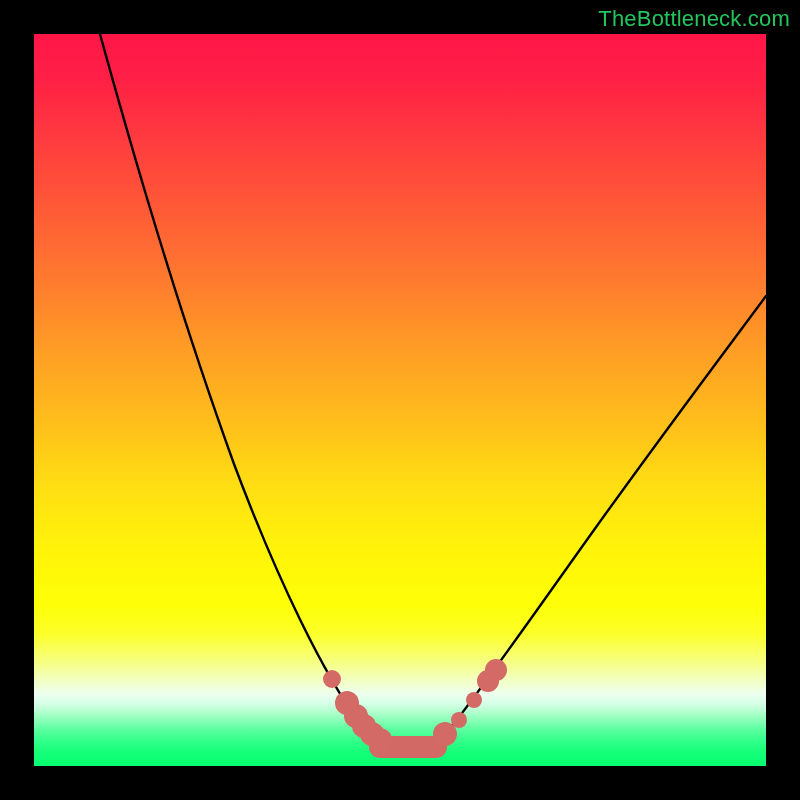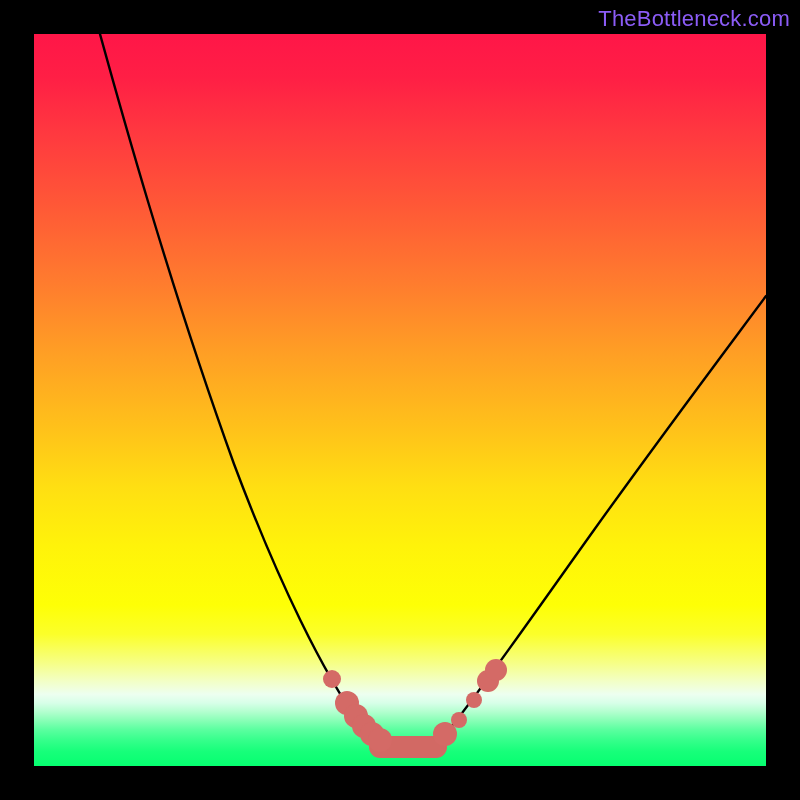--- a/index.html
+++ b/index.html
@@ -52,21 +52,21 @@
       #5cffa0 95%,
       #35ff8b 96.5%,
       #17ff7a 98%,
       #06ff70 100%
     );
   }
   .watermark {
     position: absolute;
     top: 6px;
     right: 10px;
-    color: #8b5cf6;
+    color: #22c55e;
     font-size: 22px;
     font-weight: 500;
     letter-spacing: 0.2px;
     user-select: none;
   }
   svg.curve {
     position: absolute;
     inset: 0;
   }
 </style>

